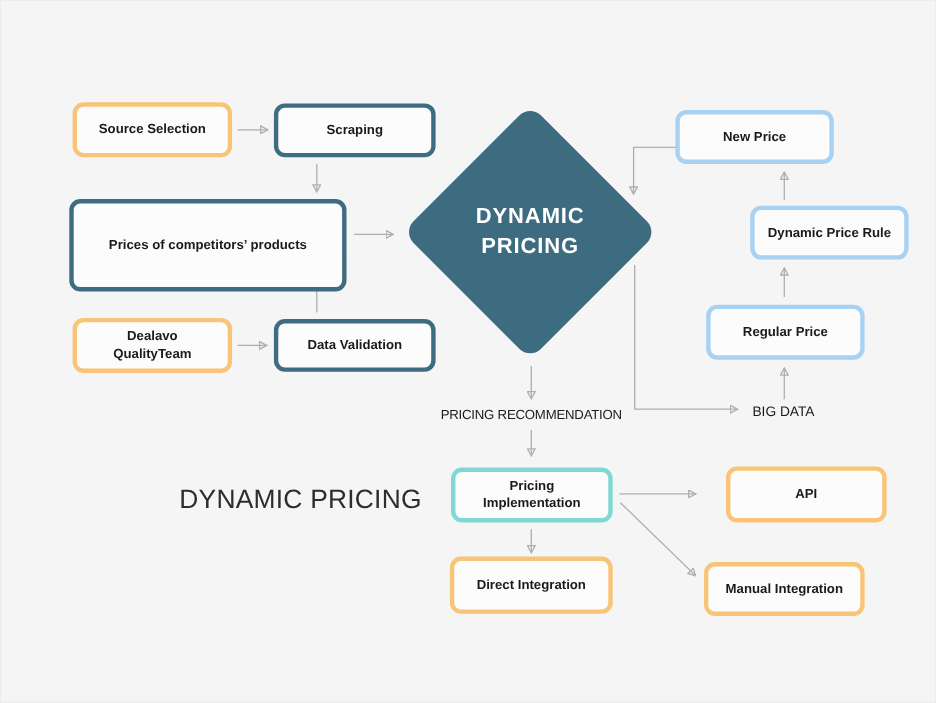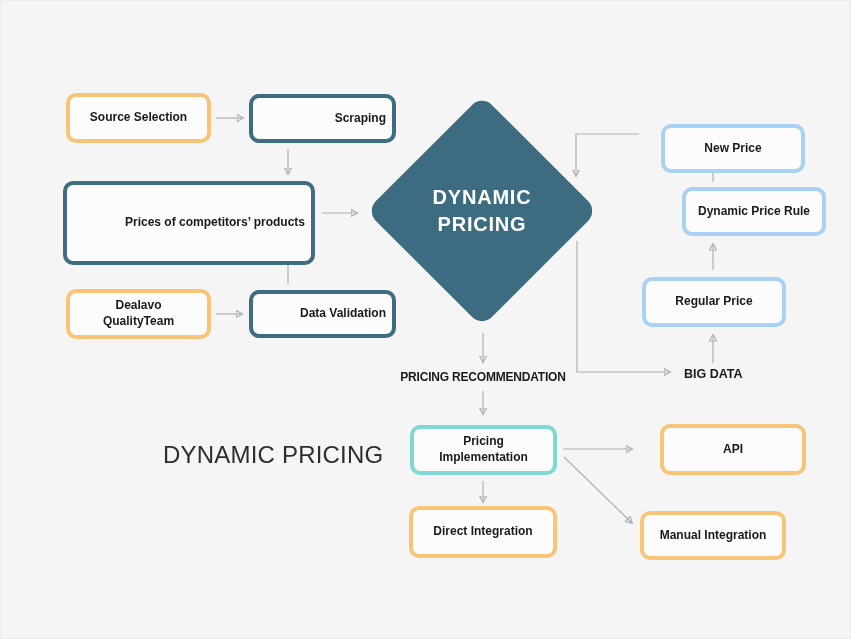--- a/index.html
+++ b/index.html
@@ -39,21 +39,21 @@
     align-items: center;
     justify-content: center;
     text-align: center;
     font-size: 12px;
     font-weight: 600;
     color: var(--text, #1a1a1a);
     line-height: 1.3;
     padding: 2px 6px;
   }
   .node.orange    { border-color: var(--orange-border, #f8c477); }
-  .node.darkteal  { border-color: var(--dark-teal-border, #3e6c81); align-items: flex-end; }
+  .node.darkteal  { border-color: var(--dark-teal-border, #3e6c81); }
   .node.lightblue { border-color: var(--light-blue-border, #a9d1f1); }
   .node.teal      { border-color: var(--teal-border, #7fd8d2); }
 
   .diamond {
     position: absolute;
     left: 399px; top: 128px;
     width: 164px; height: 164px;
     background: var(--diamond-fill, #3d6b80);
     border-radius: 14px;
     transform: rotate(45deg);
@@ -68,21 +68,21 @@
     justify-content: center;
     color: var(--diamond-text, #ffffff);
     font-size: 20px;
     font-weight: 600;
     letter-spacing: 0.8px;
     line-height: 1.35;
   }
 
   .annotation {
     position: absolute;
-    font-weight: 700;
+    font-weight: 400;
     color: var(--text, #1a1a1a);
     white-space: nowrap;
   }
   .annotation.pricing-recommendation {
     left: 382px; top: 369px; width: 200px;
     text-align: center;
     font-size: 12px;
     letter-spacing: -0.2px;
   }
   .annotation.big-data {
@@ -149,21 +149,21 @@
 
   <div class="node orange" style="left:65px; top:288px; width:145px; height:50px;">
     <span>Dealavo</span>
     <span>QualityTeam</span>
   </div>
 
   <div class="node darkteal" style="left:248px; top:289px; width:147px; height:48px;">
     <span>Data Validation</span>
   </div>
 
-  <div class="node lightblue" style="left:660px; top:99px; width:144px; height:49px;margin-top:24px;">
+  <div class="node lightblue" style="left:613px; top:99px; width:144px; height:49px;">
     <span>New Price</span>
   </div>
 
   <div class="node lightblue" style="left:641px; top:186px; width:144px; height:49px;margin-left:40px;">
     <span>Dynamic Price Rule</span>
   </div>
 
   <div class="node lightblue" style="left:641px; top:276px; width:144px; height:50px;">
     <span>Regular Price</span>
   </div>

